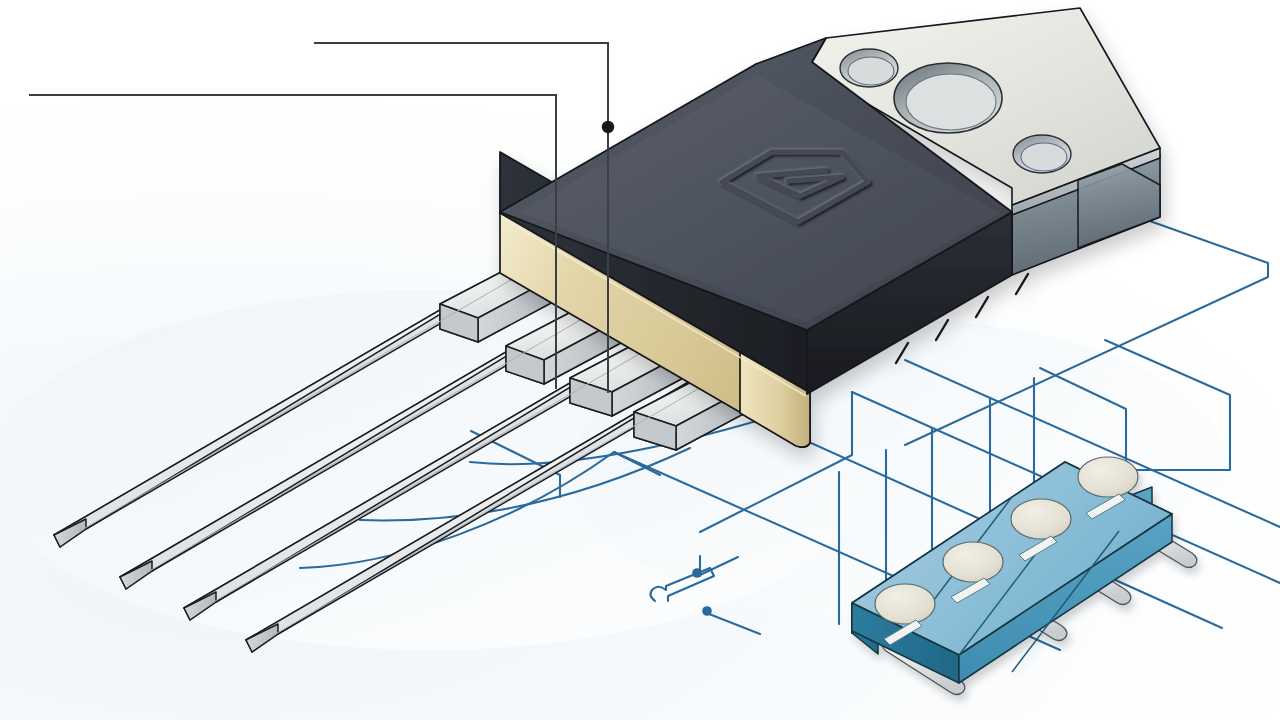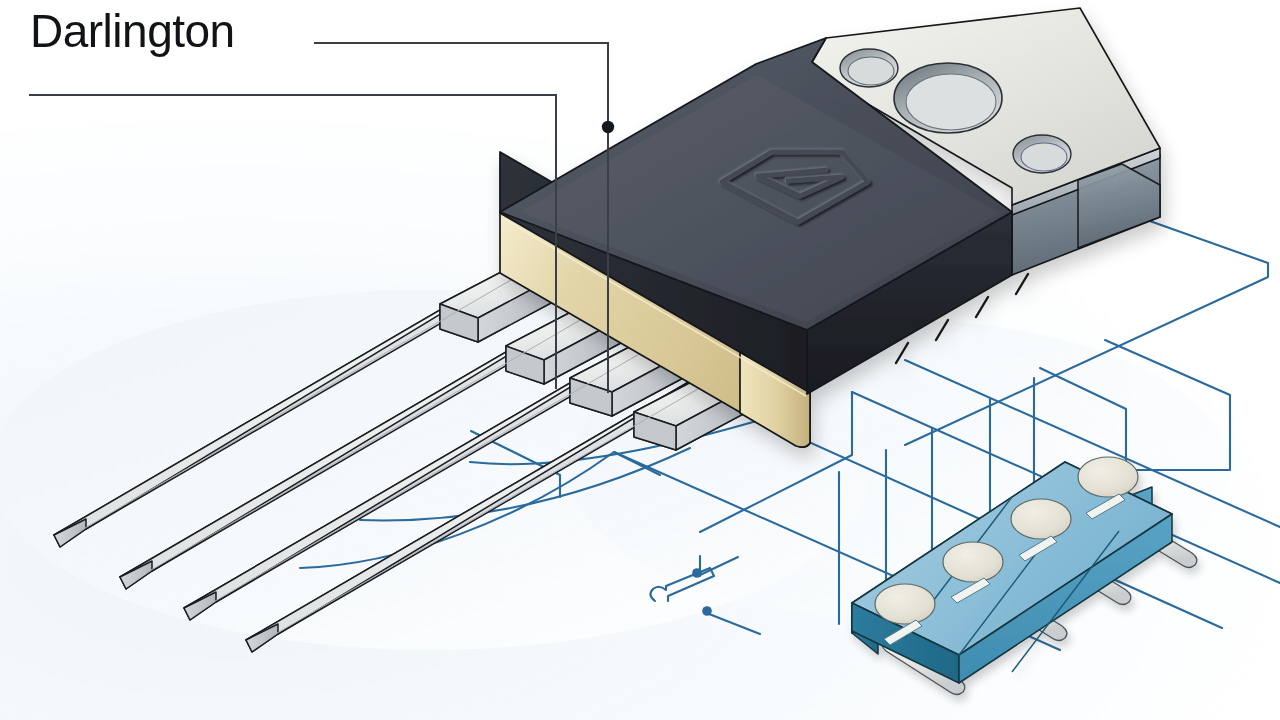--- a/index.html
+++ b/index.html
@@ -358,15 +358,14 @@
     </g>
 
     <g fill="none" stroke="#3a3f47" stroke-width="2.0" stroke-linecap="square">
       <path d="M315 43 L608 43 L608 392"></path>
       <path d="M30 95 L556 95 L556 388"></path>
       <circle cx="608" cy="127" r="6.2" fill="#15181c" stroke="none"></circle>
     </g>
 
   </svg>
 
-  <div class="label" id="title-label">Darlington</div>
 
 </div>
 
 </body></html>

